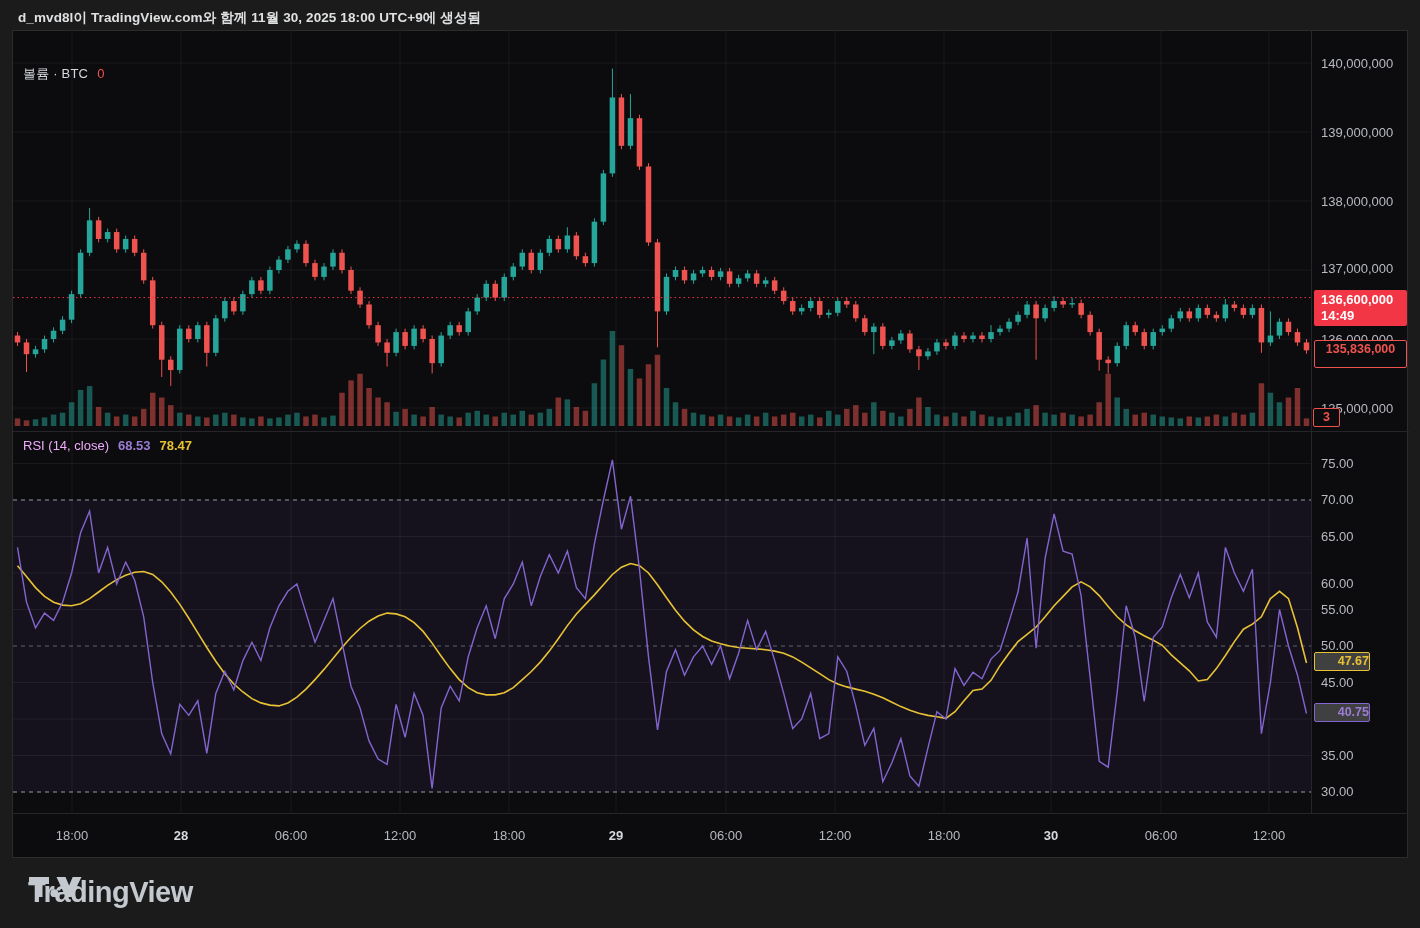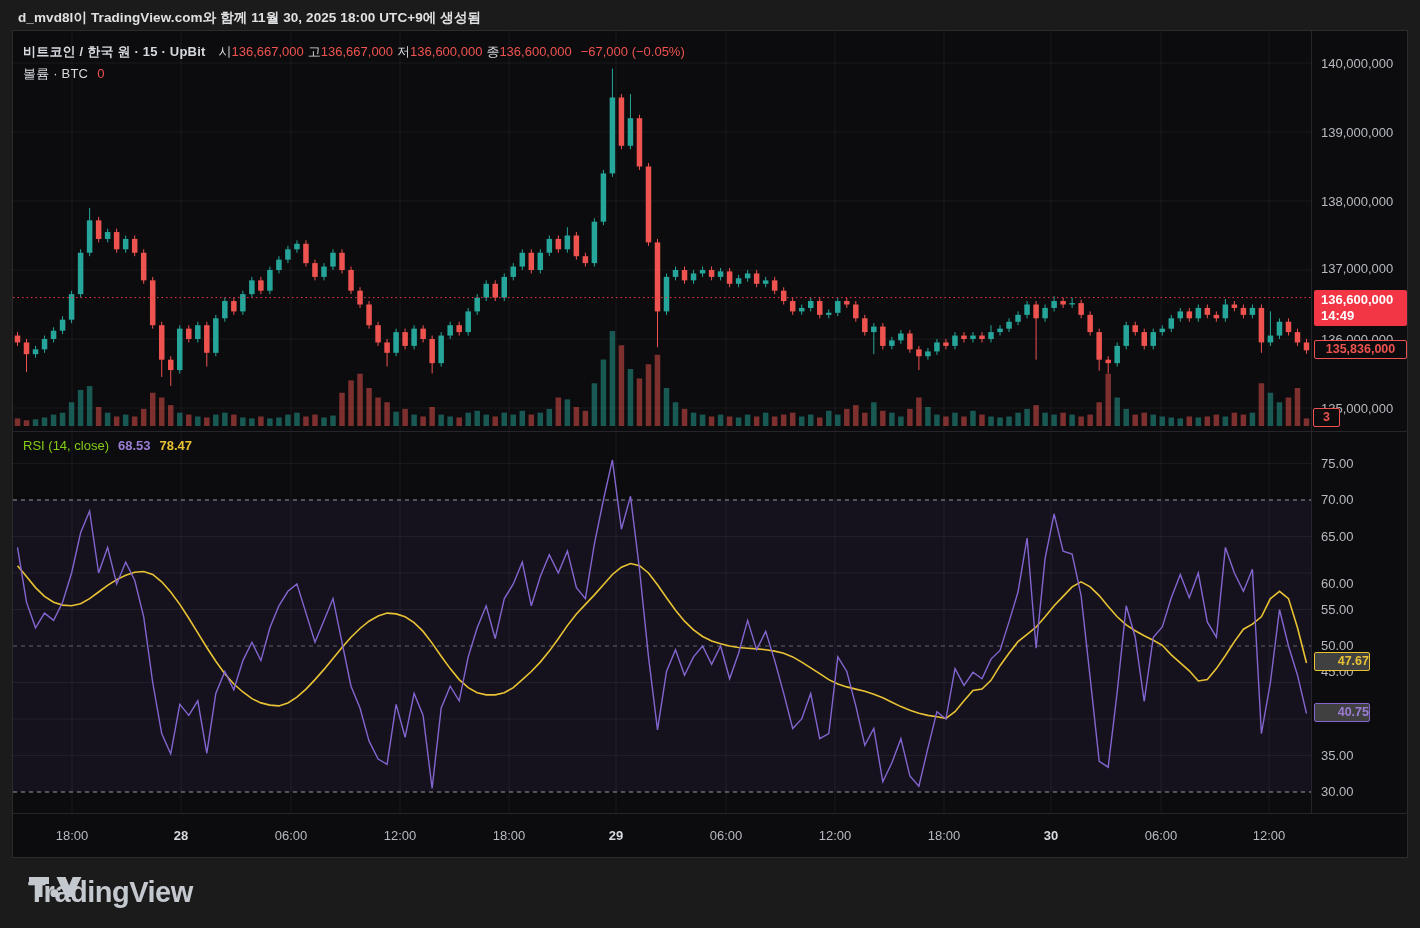--- a/index.html
+++ b/index.html
@@ -34,21 +34,21 @@
   #price-axis, #rsi-axis-box { position:absolute; left:1298px; top:0; width:98px; }
   #price-axis { height:400px; border-left:1px solid #26262a; }
   #rsi-axis-box { top:400px; height:382px; border-left:1px solid #26262a; }
 
   .axis-label { position:absolute; left:9px; font-size:13px; color:#b7bac1; transform:translateY(-50%); }
 
   .badge { position:absolute; left:2px; width:93px; border-radius:2px; z-index:6; }
   #price-badge { background:#f23645; color:#fff; text-align:left; padding:2px 0 2px 7px;
                  font-size:13px; font-weight:bold; line-height:16px; }
   .outline-badge { background:#0c0c0e; border:1px solid #ef5350; color:#ef5350;
-                   font-size:12.5px; font-weight:bold; text-align:center; line-height:17px; height:19px; }
+                   font-size:12.5px; font-weight:bold; text-align:center; line-height:17px; height:28px; }
   #vol-badge { width:27px; height:19px; left:1px; }
   .rsi-badge { position:absolute; left:2px; width:56px; height:19px; background:#404040;
                font-size:12.5px; font-weight:bold; text-align:right; line-height:17px;
                border-radius:2px; z-index:6; }
   #rsi-ma-badge  { border:1px solid #e8c234; color:#e8c234; }
   #rsi-val-badge { border:1px solid #8365cf; color:#9b7dd4; }
 
   .time-label { position:absolute; top:14px; transform:translateX(-50%); font-size:13px; color:#b7bac1; }
   .time-label.bold { font-weight:bold; color:#d6d9de; }
 
@@ -513,25 +513,20 @@
           <line x1="1266.451388888889" y1="287.2999999999992" x2="1266.451388888889" y2="308" stroke="#26a69a" stroke-width="1"></line>
           <rect x="1263.701388888889" y="290.75" width="5.5" height="13.799999999999216" fill="#26a69a"></rect>
           <line x1="1275.4652777777778" y1="287.2999999999992" x2="1275.4652777777778" y2="304.5500000000012" stroke="#ef5350" stroke-width="1"></line>
           <rect x="1272.7152777777778" y="290.75" width="5.5" height="10.350000000000364" fill="#ef5350"></rect>
           <line x1="1284.4791666666665" y1="297.64999999999964" x2="1284.4791666666665" y2="314.90000000000157" stroke="#ef5350" stroke-width="1"></line>
           <rect x="1281.7291666666665" y="301.10000000000036" width="5.5" height="10.35000000000042" fill="#ef5350"></rect>
           <line x1="1293.4930555555554" y1="308" x2="1293.4930555555554" y2="322.7659999999999" stroke="#ef5350" stroke-width="1"></line>
           <rect x="1290.7430555555554" y="311.4500000000008" width="5.5" height="7.865999999998337" fill="#ef5350"></rect>
           <line x1="0" y1="266.60000000000036" x2="1298" y2="266.60000000000036" stroke="#f23645" stroke-width="1" stroke-dasharray="1.5 3"></line>
         </svg>
-      <div id="legend-main" class="legend-row">
-        <span class="lg-title">비트코인 / 한국 원 · 15 · UpBit</span>
-        <span id="ohlc-items"><span class="lg-pre">시</span><span class="lg-red">136,667,000</span><span class="lg-pre">고</span><span class="lg-red">136,667,000</span><span class="lg-pre">저</span><span class="lg-red">136,600,000</span><span class="lg-pre">종</span><span class="lg-red">136,600,000</span></span>
-        <span class="lg-red">−67,000 (−0.05%)</span>
-      </div>
       <div id="legend-vol" class="legend-row">
         <span class="lg-title" style="font-weight:normal">볼륨 · BTC</span>
         <span class="lg-red">0</span>
       </div>
     </div>
 
     <div id="rsi-pane" class="pane">
       <svg id="rsi-svg" width="1298" height="381">
           <rect x="0" y="68" width="1298" height="292" fill="rgba(126,87,194,0.09)"></rect>
           <line x1="59" y1="0" x2="59" y2="381" stroke="rgba(250,250,250,0.055)" stroke-width="1"></line>
@@ -553,21 +548,21 @@
           <line x1="0" y1="250.5" x2="1298" y2="250.5" stroke="rgba(250,250,250,0.055)" stroke-width="1"></line>
           <line x1="0" y1="287" x2="1298" y2="287" stroke="rgba(250,250,250,0.055)" stroke-width="1"></line>
           <line x1="0" y1="323.5" x2="1298" y2="323.5" stroke="rgba(250,250,250,0.055)" stroke-width="1"></line>
           <line x1="0" y1="68" x2="1298" y2="68" stroke="#9598a1" stroke-width="1" stroke-dasharray="4 4"></line>
           <line x1="0" y1="214" x2="1298" y2="214" stroke="#60636c" stroke-width="1" stroke-dasharray="4 4"></line>
           <line x1="0" y1="360" x2="1298" y2="360" stroke="#9598a1" stroke-width="1" stroke-dasharray="4 4"></line>
           <polyline points="4.5,133.7 13.5,144.6 22.5,155.6 31.5,164.4 40.6,170.2 49.6,173.1 58.6,173.8 67.6,171.7 76.6,166.6 85.6,160.0 94.6,153.4 103.7,147.6 112.7,143.2 121.7,140.3 130.7,139.5 139.7,142.5 148.7,149.8 157.7,160.0 166.8,172.4 175.8,186.3 184.8,200.9 193.8,215.5 202.8,229.3 211.8,241.7 220.8,252.0 229.9,260.0 238.9,266.6 247.9,270.9 256.9,273.1 265.9,273.9 274.9,270.9 283.9,265.1 293.0,257.1 302.0,247.6 311.0,237.4 320.0,226.4 329.0,215.5 338.0,205.2 347.0,196.5 356.0,189.2 365.1,184.1 374.1,181.1 383.1,181.9 392.1,184.8 401.1,190.6 410.1,199.4 419.1,211.1 428.2,224.2 437.2,236.6 446.2,247.6 455.2,255.6 464.2,260.7 473.2,262.9 482.2,262.9 491.3,260.7 500.3,255.6 509.3,247.6 518.3,239.5 527.3,230.1 536.3,219.1 545.3,206.7 554.4,193.6 563.4,181.9 572.4,172.4 581.4,162.9 590.4,152.7 599.4,142.5 608.4,135.2 617.5,131.5 626.5,133.7 635.5,141.0 644.5,152.7 653.5,165.8 662.5,178.2 671.5,189.2 680.5,197.9 689.6,204.5 698.6,208.9 707.6,211.8 716.6,214.0 725.6,215.5 734.6,216.2 743.6,216.9 752.7,217.7 761.7,219.1 770.7,221.3 779.7,224.9 788.7,230.1 797.7,235.9 806.7,241.7 815.8,247.6 824.8,252.0 833.8,254.9 842.8,257.1 851.8,259.3 860.8,262.2 869.8,265.8 878.9,270.2 887.9,274.6 896.9,278.2 905.9,281.2 914.9,283.4 923.9,284.8 932.9,286.3 942.0,279.7 951.0,268.8 960.0,258.5 969.0,257.1 978.0,248.3 987.0,233.7 996.0,221.3 1005.0,209.6 1014.1,202.3 1023.1,195.0 1032.1,184.8 1041.1,173.8 1050.1,164.4 1059.1,154.9 1068.1,149.8 1077.2,154.9 1086.2,163.6 1095.2,174.6 1104.2,184.8 1113.2,192.8 1122.2,198.7 1131.2,203.8 1140.3,208.2 1149.3,213.3 1158.3,222.8 1167.3,230.8 1176.3,238.8 1185.3,249.0 1194.3,247.6 1203.4,236.6 1212.4,223.5 1221.4,209.6 1230.4,197.2 1239.4,192.1 1248.4,184.8 1257.4,166.6 1266.5,159.3 1275.5,166.6 1284.5,195.8 1293.5,231.0" fill="none" stroke="#e8c234" stroke-width="1.6"></polyline>
           <polyline points="4.5,115.4 13.5,170.2 22.5,195.8 31.5,181.1 40.6,188.4 49.6,170.2 58.6,141.0 67.6,100.8 76.6,79.0 85.6,141.0 94.6,115.4 103.7,151.9 112.7,130.1 121.7,148.3 130.7,184.8 139.7,250.5 148.7,301.6 157.7,322.0 166.8,272.4 175.8,283.4 184.8,268.8 193.8,321.3 202.8,261.4 211.8,239.5 220.8,257.8 229.9,228.6 238.9,210.3 247.9,228.6 256.9,195.8 265.9,173.8 274.9,159.3 283.9,151.9 293.0,181.1 302.0,210.3 311.0,188.4 320.0,166.6 329.0,210.3 338.0,254.2 347.0,276.0 356.0,308.9 365.1,327.1 374.1,332.3 383.1,272.4 392.1,305.3 401.1,261.4 410.1,283.4 419.1,356.3 428.2,276.0 437.2,254.2 446.2,268.8 455.2,224.9 464.2,195.8 473.2,173.8 482.2,206.7 491.3,166.6 500.3,151.9 509.3,130.1 518.3,173.8 527.3,144.6 536.3,122.8 545.3,141.0 554.4,119.1 563.4,155.6 572.4,166.6 581.4,111.8 590.4,68.0 599.4,27.9 608.4,97.2 617.5,64.3 626.5,137.3 635.5,224.9 644.5,297.9 653.5,239.5 662.5,217.7 671.5,243.2 680.5,224.9 689.6,214.0 698.6,232.3 707.6,214.0 716.6,246.8 725.6,221.3 734.6,188.4 743.6,217.7 752.7,199.4 761.7,228.6 770.7,261.4 779.7,296.5 788.7,287.0 797.7,261.4 806.7,306.7 815.8,301.6 824.8,224.9 833.8,239.5 842.8,273.9 851.8,313.3 860.8,296.5 869.8,349.8 878.9,330.8 887.9,306.7 896.9,343.9 905.9,354.2 914.9,316.2 923.9,279.7 932.9,287.0 942.0,236.6 951.0,253.4 960.0,240.3 969.0,246.8 978.0,227.1 987.0,218.4 996.0,189.9 1005.0,160.0 1014.1,106.0 1023.1,216.2 1032.1,126.4 1041.1,81.9 1050.1,119.1 1059.1,122.0 1068.1,163.6 1077.2,246.1 1086.2,329.3 1095.2,335.2 1104.2,260.0 1113.2,173.8 1122.2,205.2 1131.2,269.5 1140.3,205.2 1149.3,195.0 1158.3,165.8 1167.3,142.5 1176.3,165.8 1185.3,141.0 1194.3,189.9 1203.4,205.2 1212.4,115.4 1221.4,141.0 1230.4,159.3 1239.4,137.3 1248.4,301.6 1257.4,250.5 1266.5,177.5 1275.5,214.0 1284.5,243.2 1293.5,281.5" fill="none" stroke="#8365cf" stroke-width="1.4"></polyline>
         </svg>
       <div id="legend-rsi" class="legend-row">
-        <span style="color:#84cc16">
+        <span style="color:#f0abfc">
           <span>RSI</span>&nbsp;<span>(14, close)</span>
         </span>
         <span class="lg-purple">68.53</span>
         <span class="lg-yellow">78.47</span>
       </div>
     </div>
 
     <div id="time-pane" class="pane">
         <div class="time-label" style="left: 59px;">18:00</div>
         <div class="time-label bold" style="left: 168px;">28</div>
@@ -600,21 +595,21 @@
 
     <div id="rsi-axis-box">
       <div id="rsi-ma-badge" class="rsi-badge" style="top: 221.009px;">47.67</div>
       <div id="rsi-val-badge" class="rsi-badge" style="top: 271.525px;">40.75</div>
     <div class="axis-label" style="top: 31.5px;">75.00</div>
         <div class="axis-label" style="top: 68px;">70.00</div>
         <div class="axis-label" style="top: 104.5px;">65.00</div>
         <div class="axis-label" style="top: 152px;">60.00</div>
         <div class="axis-label" style="top: 177.5px;">55.00</div>
         <div class="axis-label" style="top: 214px;">50.00</div>
-        <div class="axis-label" style="top: 240px;">45.00</div>
+        <div class="axis-label" style="top: 251px;">45.00</div>
         <div class="axis-label" style="top: 323.5px;">35.00</div>
         <div class="axis-label" style="top: 360px;">30.00</div>
       </div>
 
   </div>
 
   <div id="footer">
     <a id="tv-logo" href="#">
       <svg width="54" height="27" viewBox="0 0 54 27">
         <path d="M1 1h20v7h-6.5v13h-7V8H1z" fill="#c4c8cf"></path>

